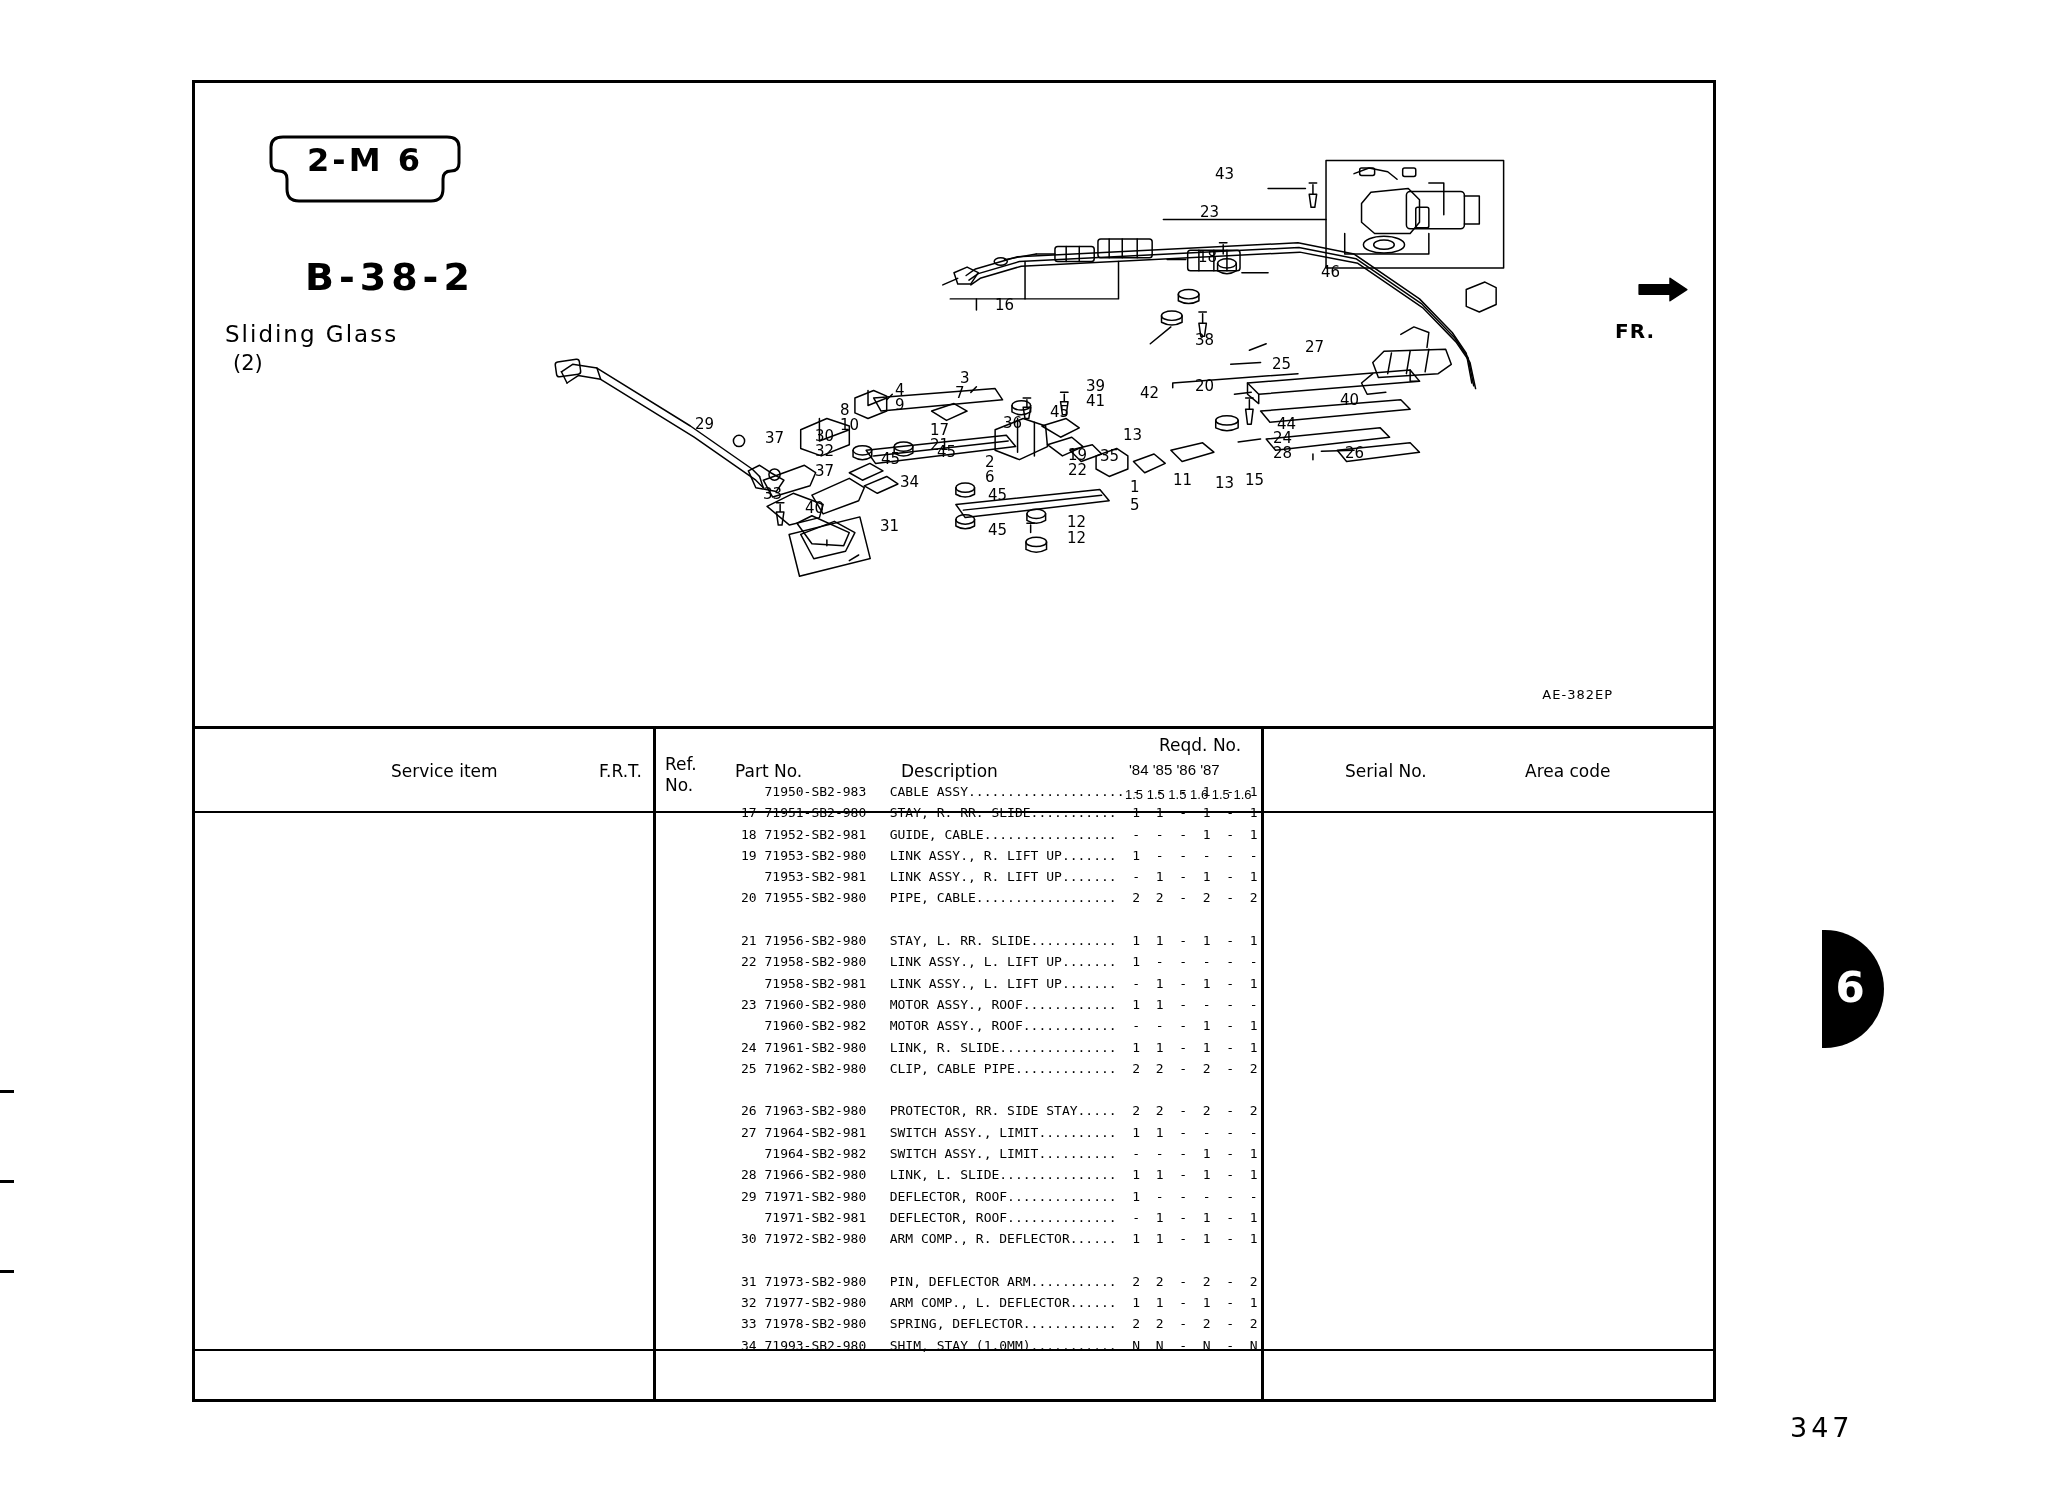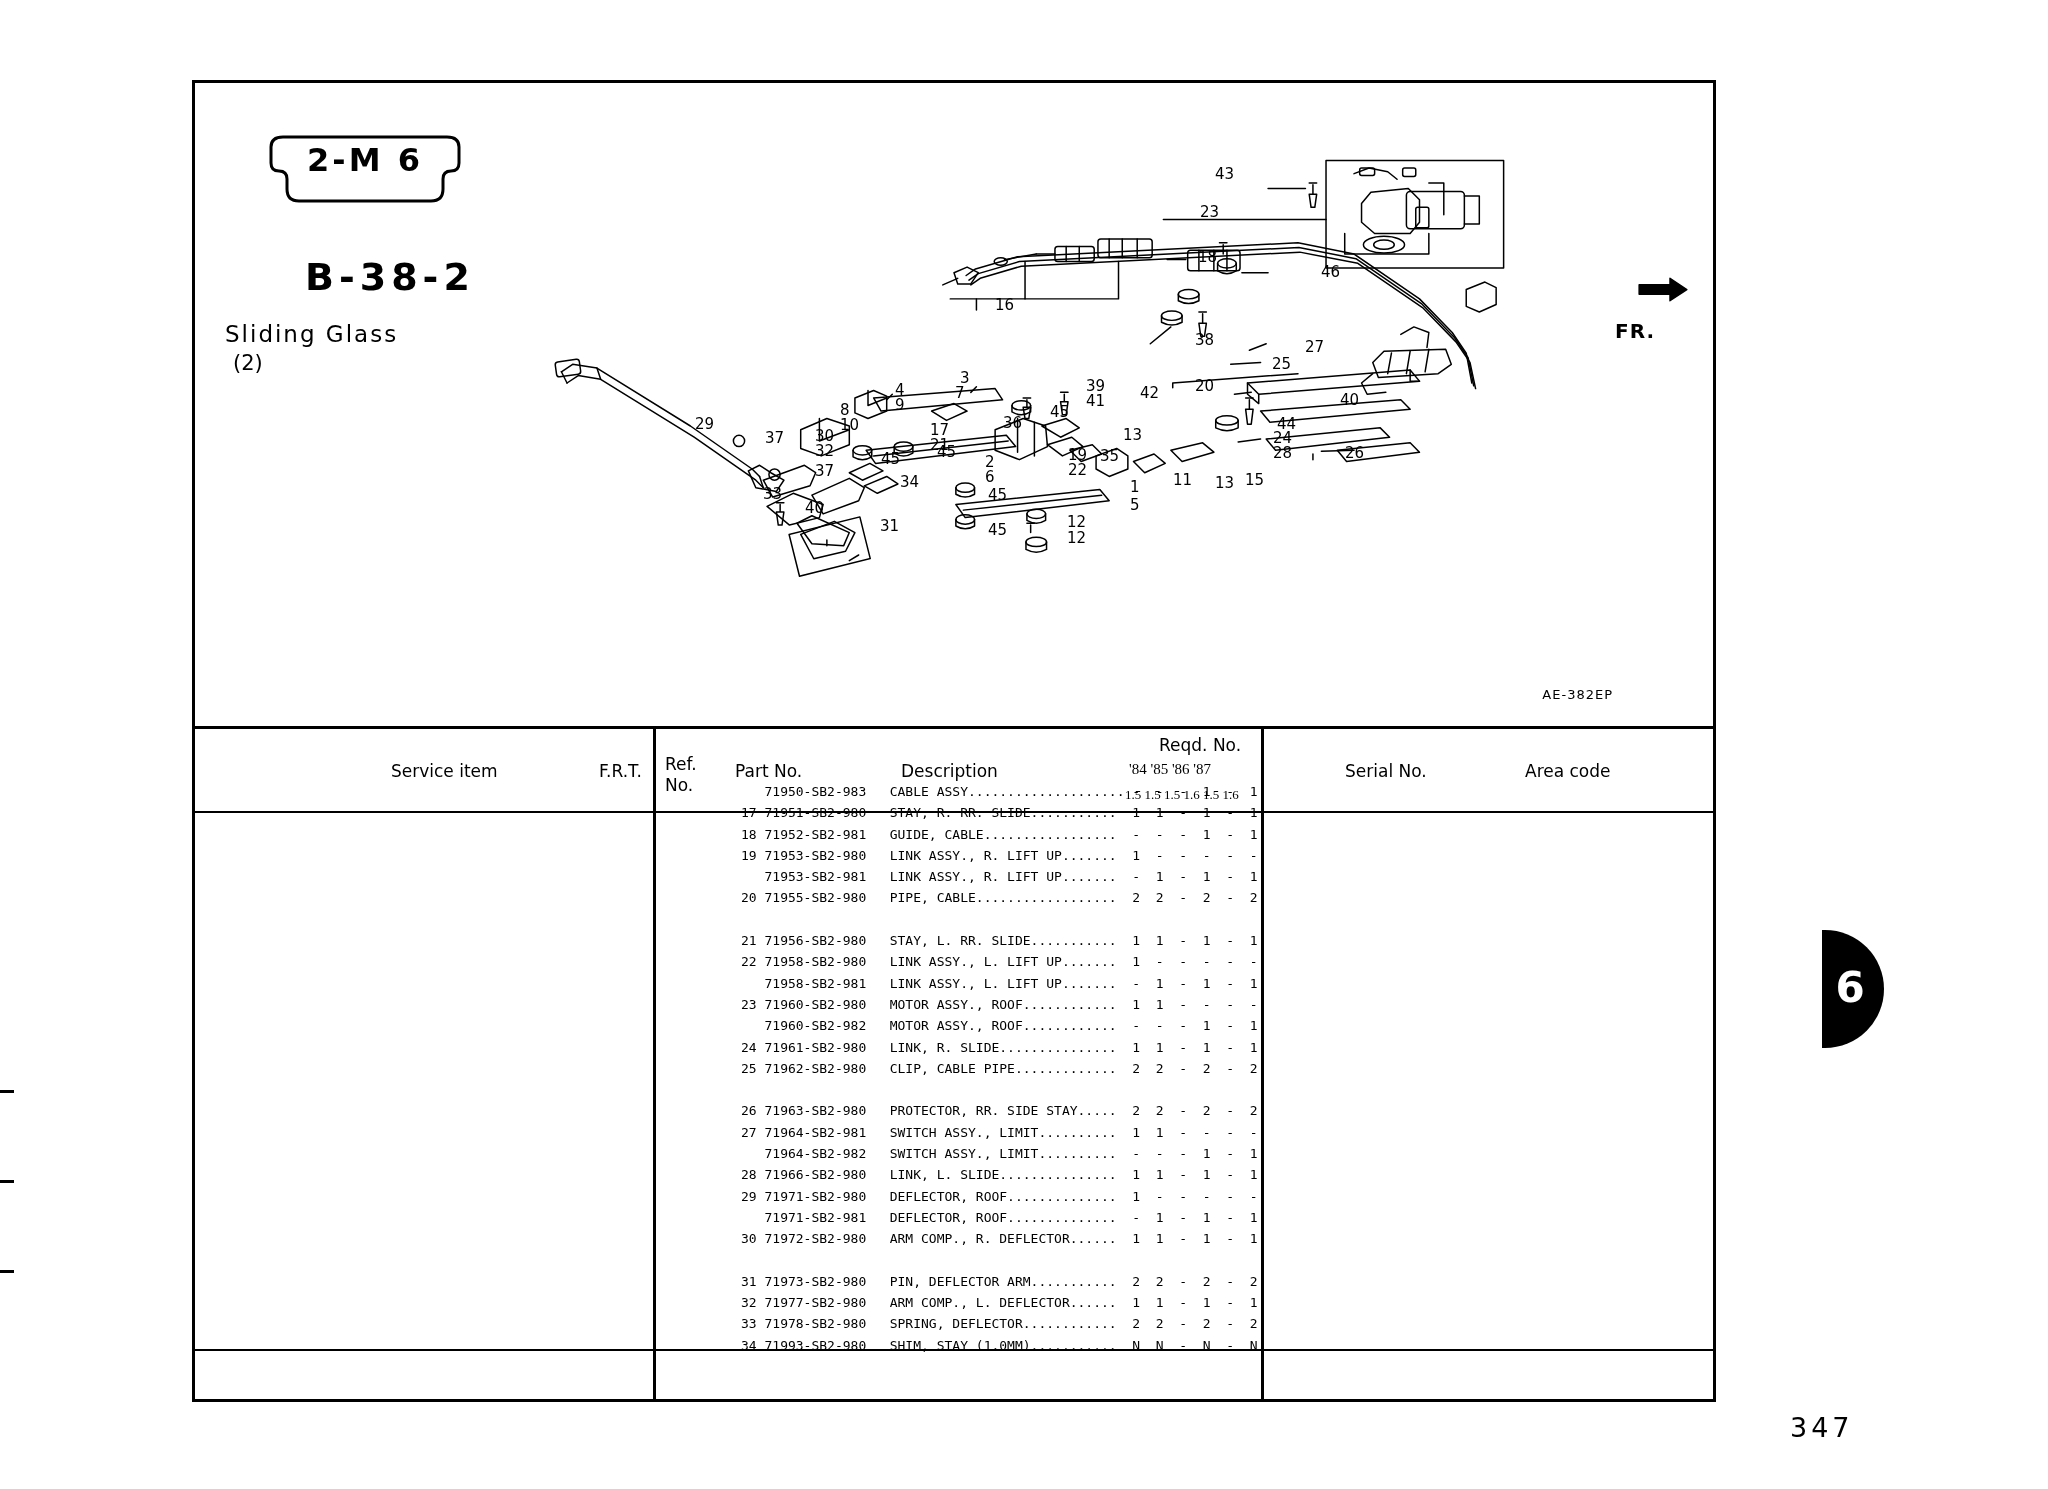--- a/index.html
+++ b/index.html
@@ -142,21 +142,21 @@
   }
 
   .hdr {
     position: absolute;
     font-family: "DejaVu Sans", sans-serif;
     font-size: 17px;
     white-space: nowrap;
   }
   .hdr-mono {
     position: absolute;
-    font-family: Liberation Serif, serif;
+    font-family: Liberation Sans, sans-serif;
     font-size: 15px;
     white-space: nowrap;
   }
 
   .parts-list {
     position: absolute;
     left: 546px;
     top: 52px;
     font-family: "DejaVu Sans Mono", monospace;
     font-size: 13px;

